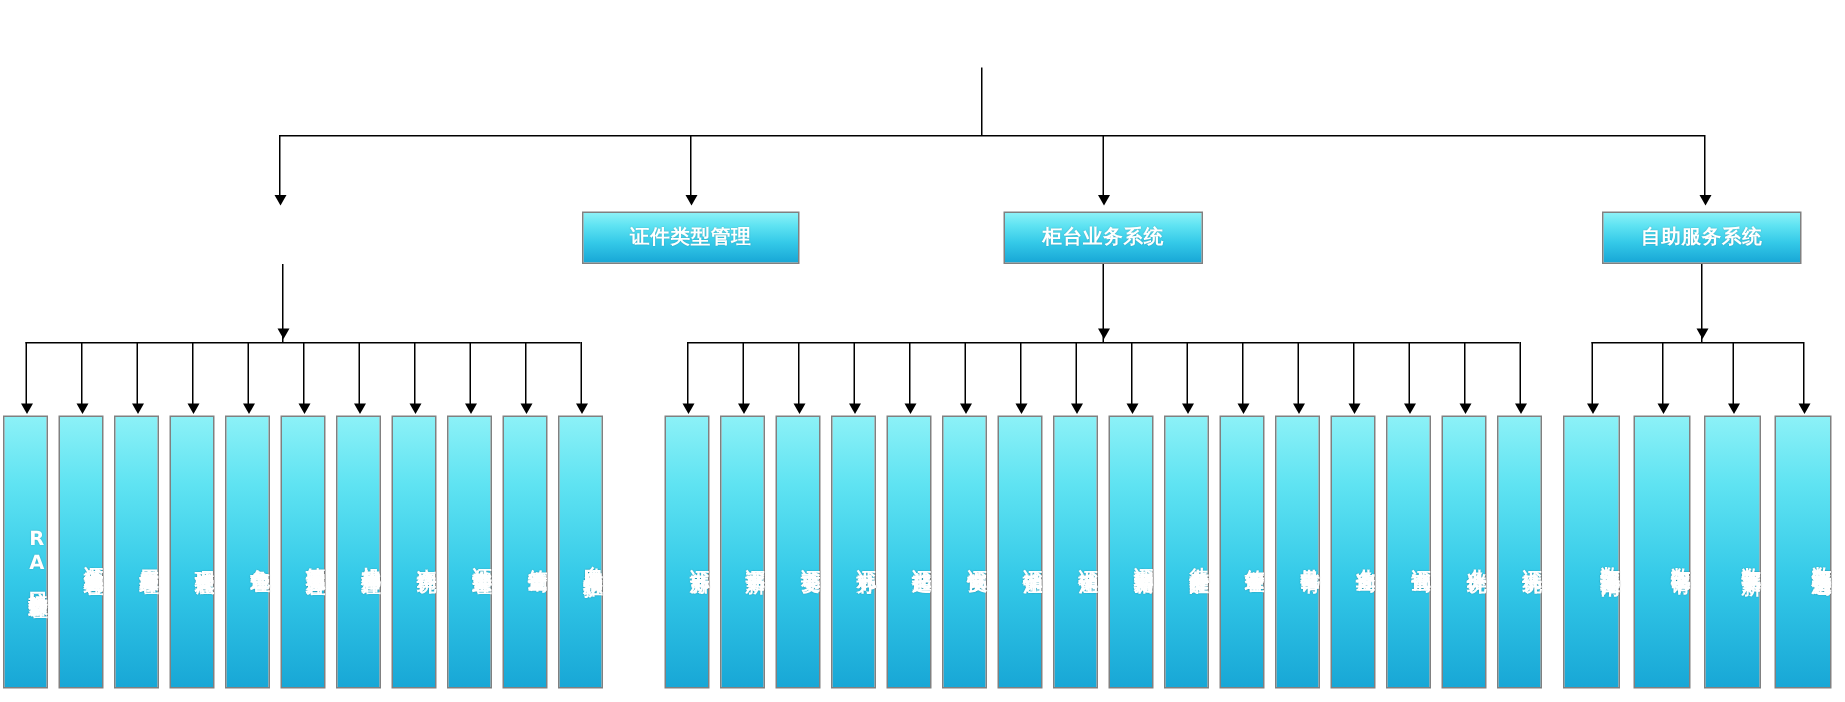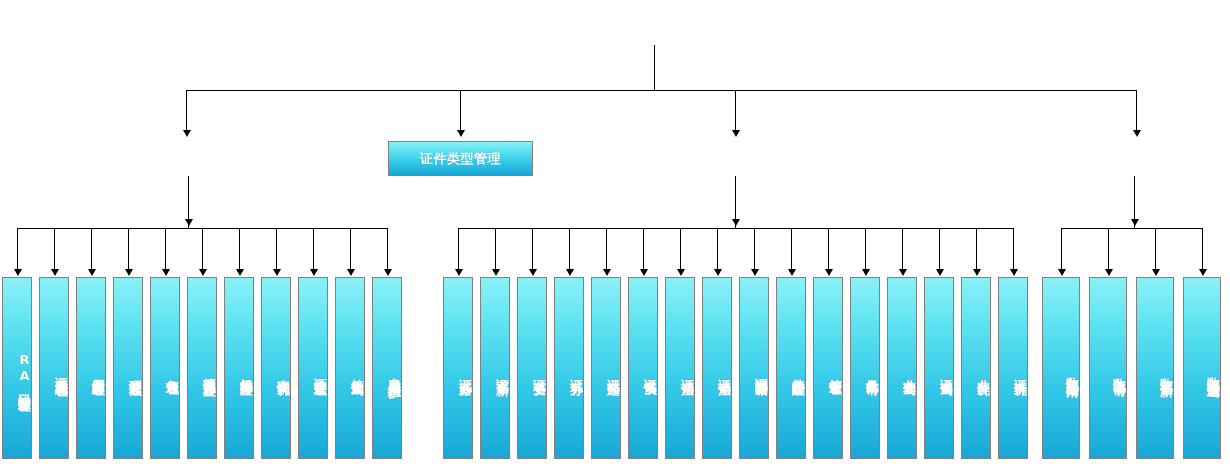--- a/index.html
+++ b/index.html
@@ -90,20 +90,26 @@
   <div class="arrow" style="left:457px; top:130px;"></div>
 
   <div class="line vline" style="left:735px; top:90px; width:1px; height:42px;"></div>
   <div class="arrow" style="left:732px; top:130px;"></div>
 
   <div class="line vline" style="left:1136px; top:90px; width:1px; height:42px;"></div>
   <div class="arrow" style="left:1133px; top:130px;"></div>
 
   <div class="node level2" style="left:388px; top:141px; width:145px; height:35px;">
     <span class="txt">证件类型管理</span>
+  </div>
+  <div class="node level2" style="left:669px; top:141px; width:133px; height:35px;">
+    <span class="txt">柜台业务系统</span>
+  </div>
+  <div class="node level2" style="left:1068px; top:141px; width:133px; height:35px;">
+    <span class="txt">自助服务系统</span>
   </div>
 
   <div id="connectors">
       <div class="line vline" style="left: 188px; top: 176px; width: 1px; height: 52px;"></div>
       <div class="arrow" style="left: 185px; top: 219px;"></div>
       <div class="line hline" style="left: 17px; top: 228px; width: 370px; height: 1px;"></div>
       <div class="line vline" style="left: 17px; top: 228px; width: 1px; height: 42px;"></div>
       <div class="arrow" style="left: 14px; top: 269px;"></div>
       <div class="line vline" style="left: 54px; top: 228px; width: 1px; height: 42px;"></div>
       <div class="arrow" style="left: 51px; top: 269px;"></div>

